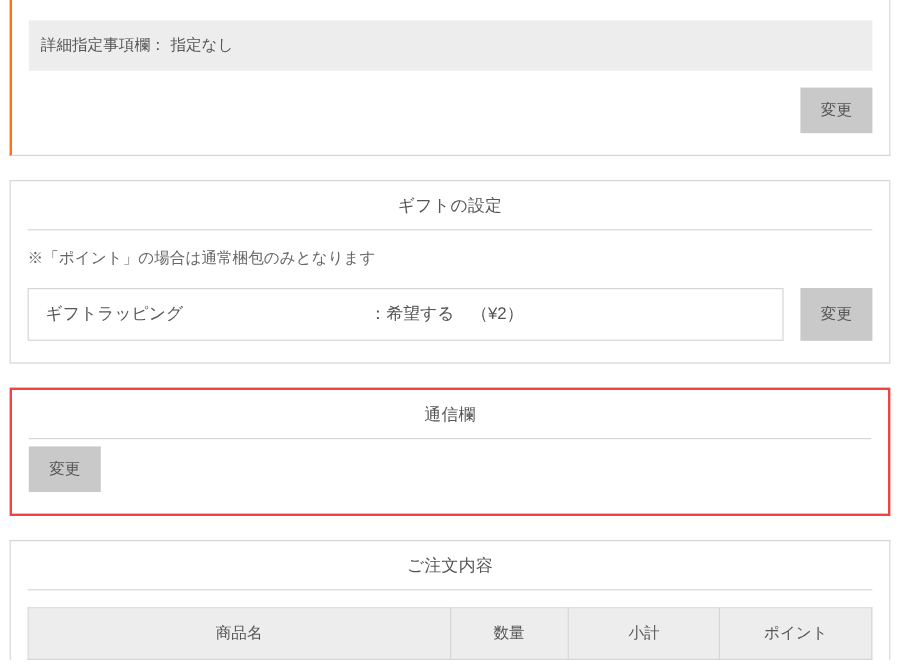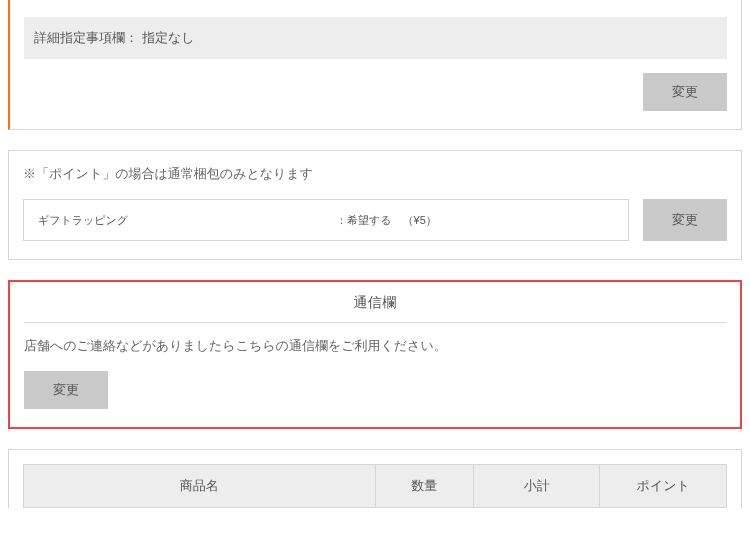--- a/index.html
+++ b/index.html
@@ -60,36 +60,35 @@
     align-items: stretch;
     gap: 14px;
     margin-top: 6px;
   }
   .field-box {
     flex: 1;
     border: 1px solid #d6d6d6;
     padding: 12px 14px;
     display: flex;
     align-items: center;
-    font-size: 11px;
+    font-size: 14px;
     color: #555;
     min-height: 42px;
-    gap: 28px;
   }
   .field-box.center-row {
     display: flex;
   }
   .wrap-left {
     flex: 0 0 270px;
   }
   .wrap-right {
     flex: 1;
   }
   .btn-change {
-    width: 84px;
+    width: 60px;
     min-height: 38px;
     background: #c9c9c9;
     border: none;
     color: #555;
     font-size: 13px;
     cursor: pointer;
     display: flex;
     align-items: center;
     justify-content: center;
   }
@@ -124,39 +123,40 @@
   <div class="shaded-line">
     <span>詳細指定事項欄：</span>
     <span>指定なし</span>
   </div>
   <div class="right-align">
     <button class="btn-change">変更</button>
   </div>
 </div>
 
 <div class="section">
+  <div class="section-header">ギフトの設定</div>
   <div class="section-note">※「ポイント」の場合は通常梱包のみとなります</div>
   <div class="row">
     <div class="field-box center-row">
       <span class="wrap-left">ギフトラッピング</span>
-      <span class="wrap-right">：希望する　（¥5）</span>
+      <span class="wrap-right">：希望する　（¥2）</span>
     </div>
     <button class="btn-change">変更</button>
   </div>
 </div>
 
 <div class="section highlight">
   <div class="section-header">通信欄</div>
-  <div class="section-note">店舗へのご連絡などがありましたらこちらの通信欄をご利用ください。</div>
   <div class="row">
     <button class="btn-change">変更</button>
   </div>
 </div>
 
 <div class="partial-bottom">
+  <div class="section-header">ご注文内容</div>
   <table class="order">
     <thead>
       <tr>
         <th class="col-name">商品名</th>
         <th class="col-qty">数量</th>
         <th class="col-sub">小計</th>
         <th class="col-pts">ポイント</th>
       </tr>
     </thead>
   </table>

